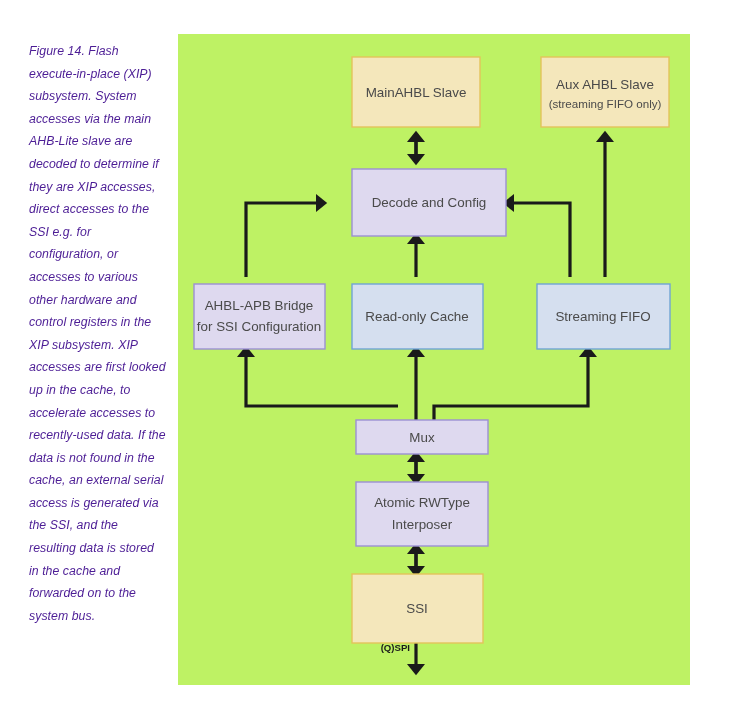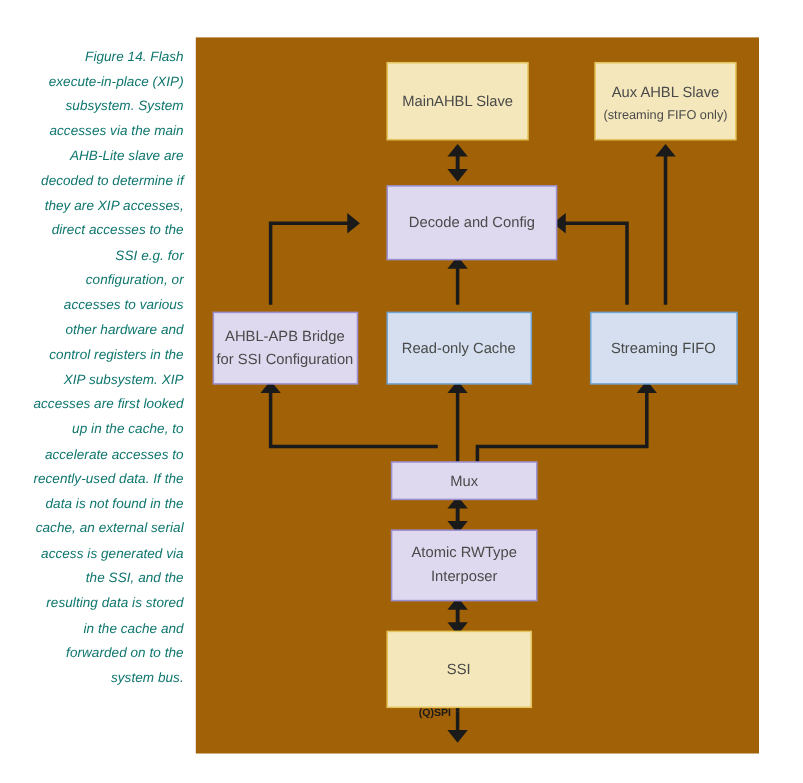--- a/index.html
+++ b/index.html
@@ -18,33 +18,33 @@
   
   #caption {
     position: absolute;
     left: 29px;
     top: 40px;
     width: 138px;
     font-family: "Liberation Sans", sans-serif;
     font-style: italic;
     font-size: 12.3px;
     line-height: 22.6px;
-    color: #0f766e;
+    color: #4c1d95;
     letter-spacing: 0.05px;
-    text-align: right;
+    text-align: left;
   }
 
   
   #diagram-panel {
     position: absolute;
     left: 178px;
     top: 34px;
     width: 512px;
     height: 651px;
-    background: #a16207;
+    background: #bef264;
   }
 
   #diagram-svg {
     position: absolute;
     left: 0;
     top: 0;
     width: 512px;
     height: 651px;
     display: block;
   }

